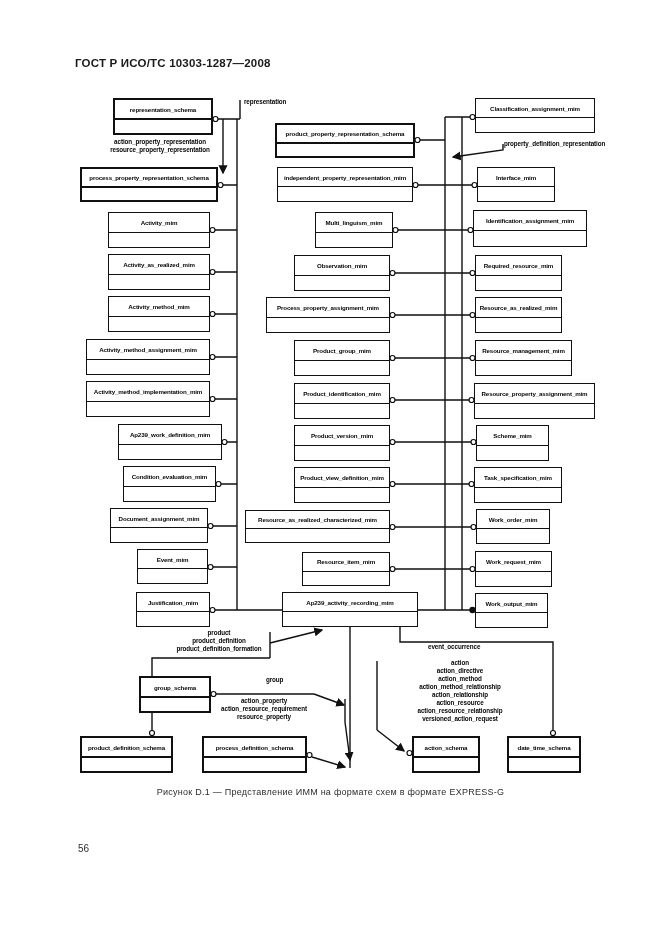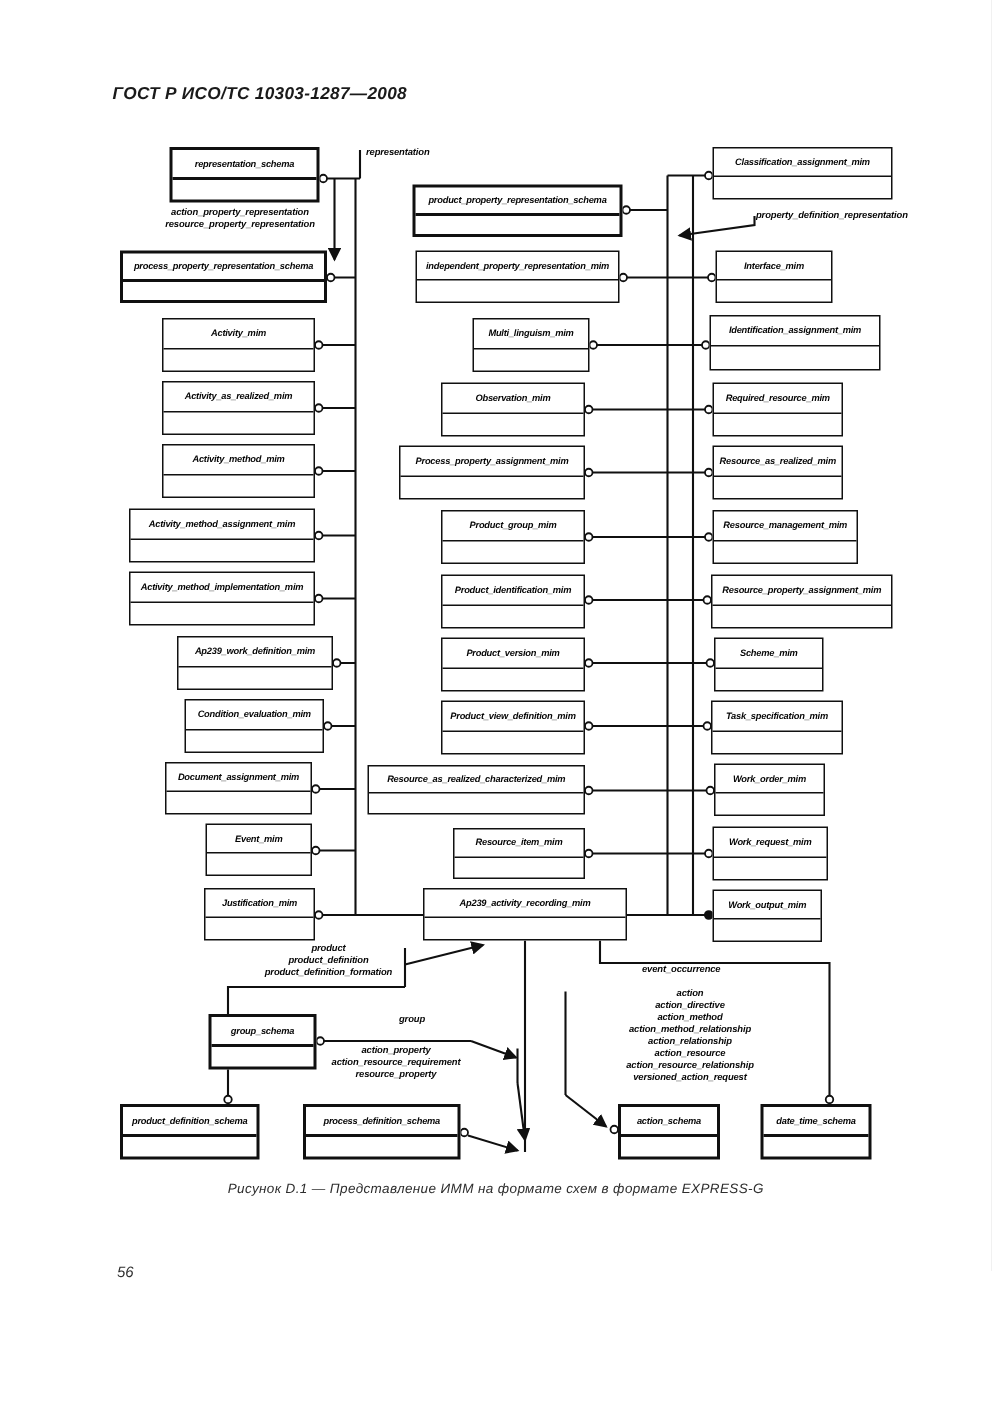--- a/index.html
+++ b/index.html
@@ -1,20 +1,19 @@
 <!DOCTYPE html>
 <html><head>
 <meta charset="utf-8">
 <style>
   html,body{margin:0;padding:0;background:#e8e8e8;}
   #page{
     position:relative;width:661px;height:936px;background:#ffffff;
     font-family:"Liberation Sans", sans-serif;color:#1a1a1a;overflow:hidden;
     margin:0 auto;
-    font-style:italic;
   }
   #doc-header{
     position:absolute;left:75px;top:57px;font-size:11.5px;font-weight:bold;
     letter-spacing:.2px;color:#1a1a1a;
   }
   #figure-caption{
     position:absolute;left:0;right:0;top:787px;text-align:center;
     font-size:9px;color:#2e2e2e;letter-spacing:.25px;
   }
   #page-number{

